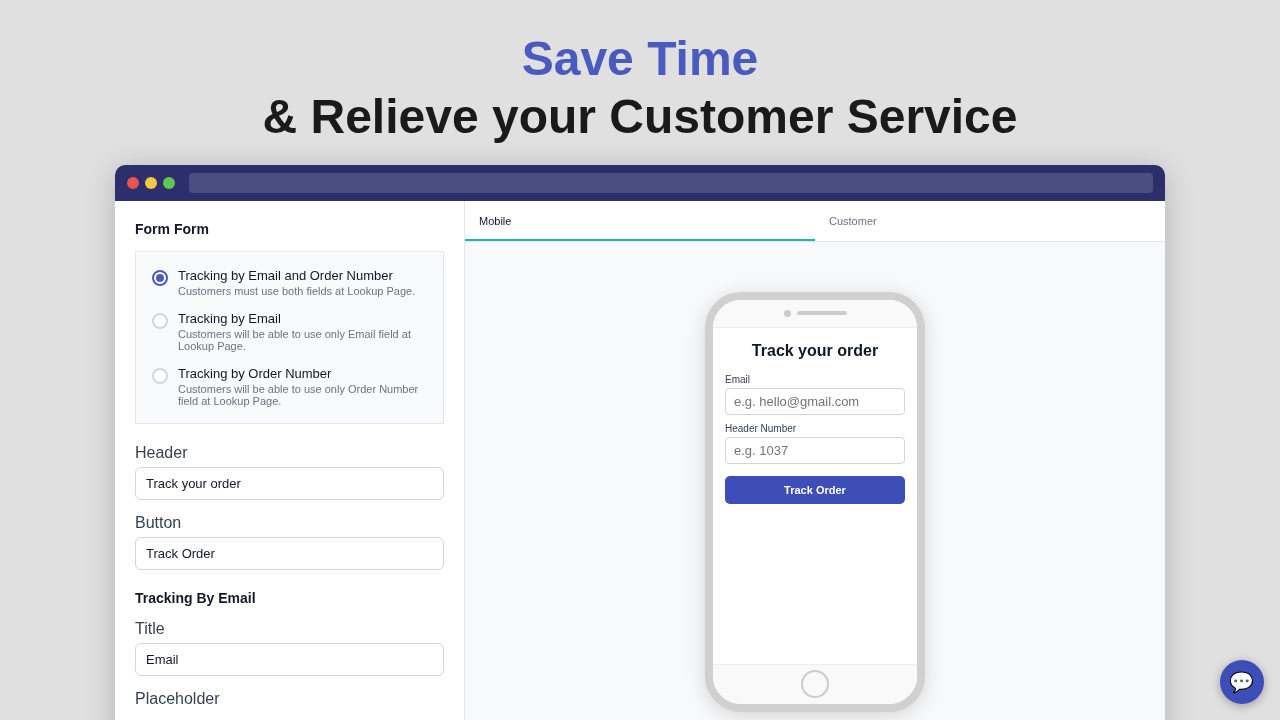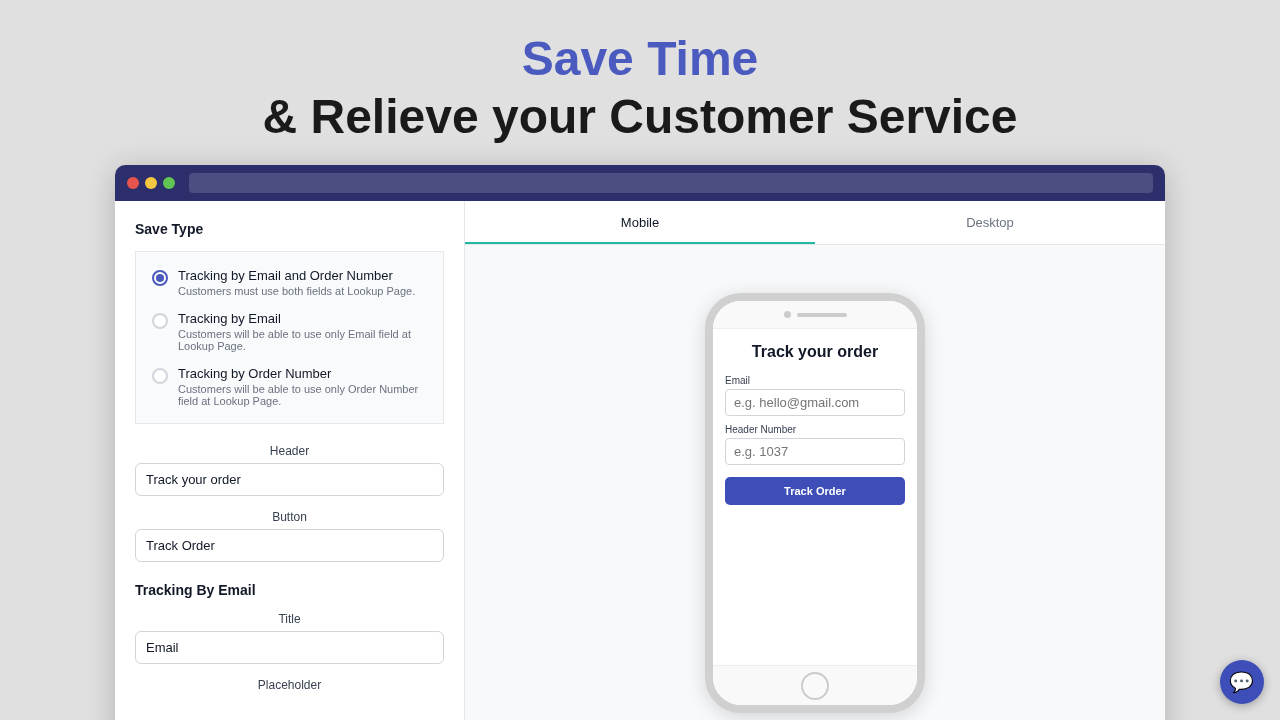--- a/index.html
+++ b/index.html
@@ -138,25 +138,24 @@
     }
 
     .form-config-section {
       margin-bottom: 20px;
     }
 
     .field-group {
       margin-bottom: 14px;
     }
     .field-label {
-      font-size: 12px;
+      font-size: 16px;
       color: #374151;
       margin-bottom: 5px;
       font-weight: 500;
-      text-align: center;
     }
     .field-input {
       width: 100%;
       padding: 8px 10px;
       border: 1px solid #d1d5db;
       border-radius: 6px;
       font-size: 13px;
       color: #111827;
       background: #fff;
       outline: none;
@@ -174,23 +173,22 @@
       flex-direction: column;
     }
 
     .view-tabs {
       display: flex;
       border-bottom: 1px solid #e5e7eb;
       background: #fff;
     }
     .view-tab {
       flex: 1;
-      text-align: center;
       padding: 14px;
-      font-size: 13px;
+      font-size: 11px;
       color: #6b7280;
       cursor: pointer;
       position: relative;
     }
     .view-tab.active {
       color: #111827;
       font-weight: 500;
     }
     .view-tab.active::after {
       content: '';
@@ -343,21 +341,21 @@
     <div class="browser-dot dot-red"></div>
     <div class="browser-dot dot-yellow"></div>
     <div class="browser-dot dot-green"></div>
     <div class="browser-address"></div>
   </div>
 
   <div class="browser-body">
 
     <div class="left-panel">
 
-      <div class="section-title">Save Type</div>
+      <div class="section-title">Form Form</div>
       <div class="form-type-section">
 
         <div class="radio-option">
           <div class="radio-input checked"></div>
           <div class="radio-label-group">
             <div class="radio-label-title">Tracking by Email and Order Number</div>
             <div class="radio-label-desc">Customers must use both fields at Lookup Page.</div>
           </div>
         </div>
 
@@ -408,21 +406,21 @@
 
     </div>
 
     <div class="right-panel">
 
       <div class="view-tabs">
         <div class="view-tab active">
           <span>Mobile</span>
         </div>
         <div class="view-tab">
-          <span>Desktop</span>
+          <span>Customer</span>
         </div>
       </div>
 
       <div class="preview-area">
 
         <div class="phone-mockup">
           <div class="phone-notch-area">
             <div class="phone-camera"></div>
             <div class="phone-speaker"></div>
           </div>

